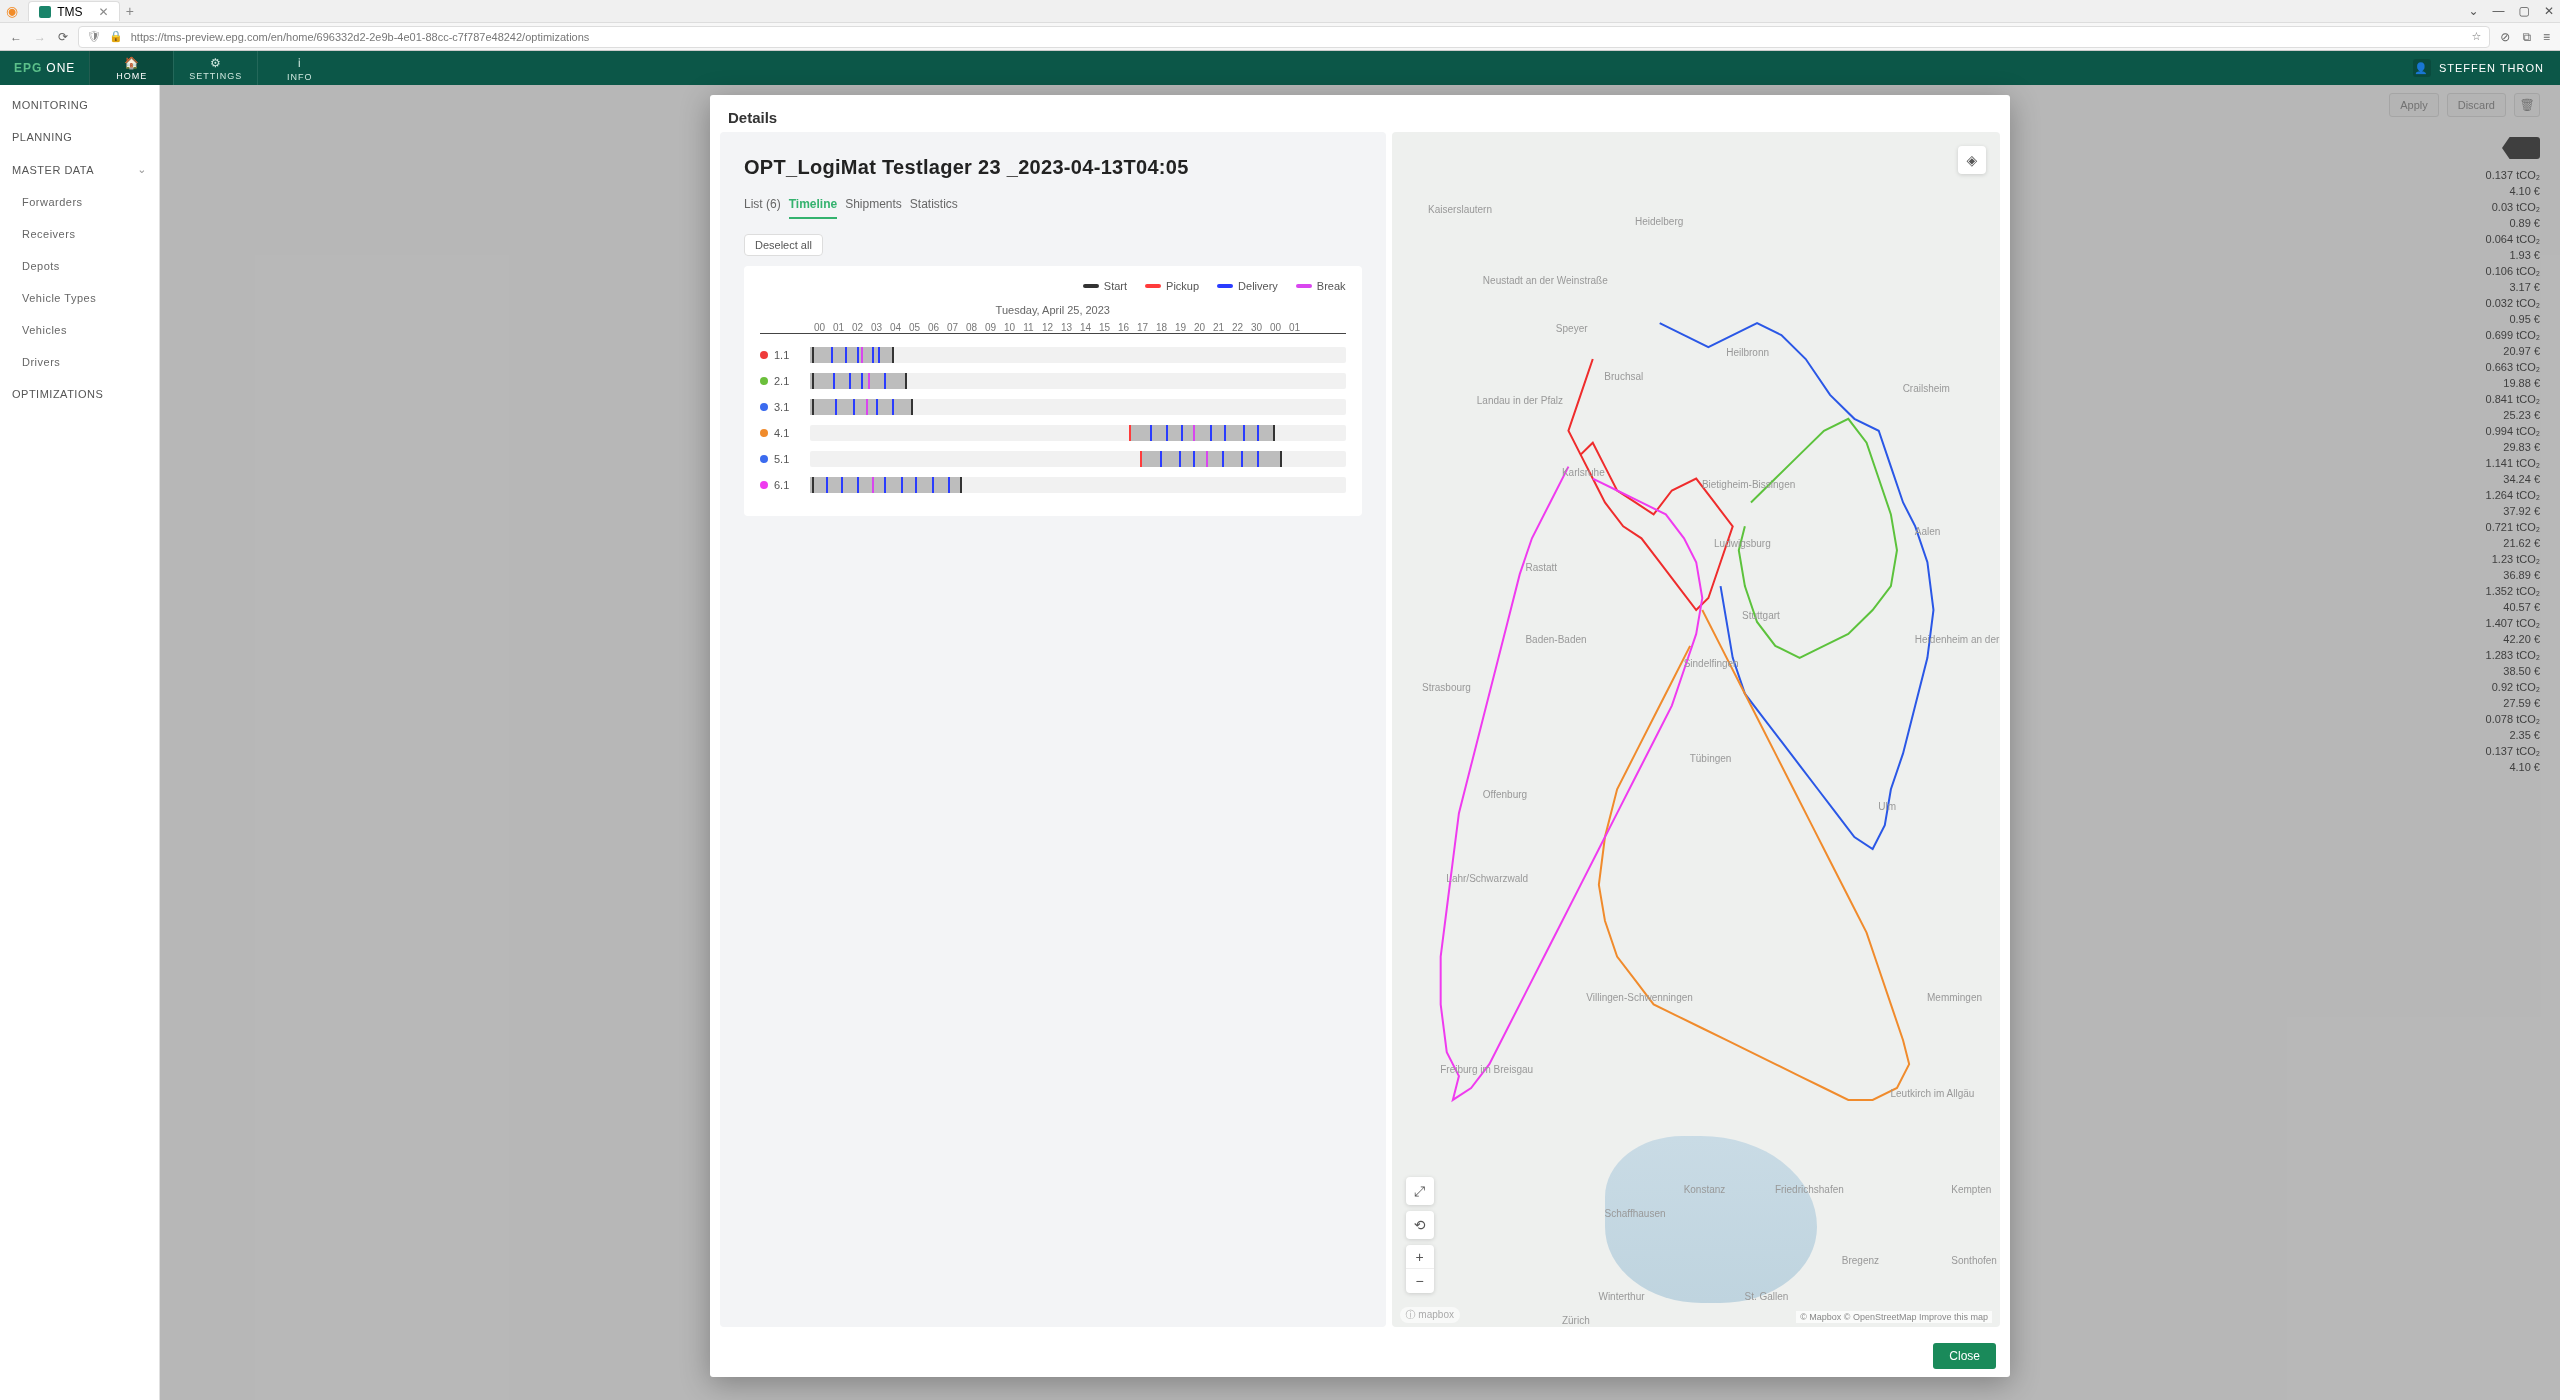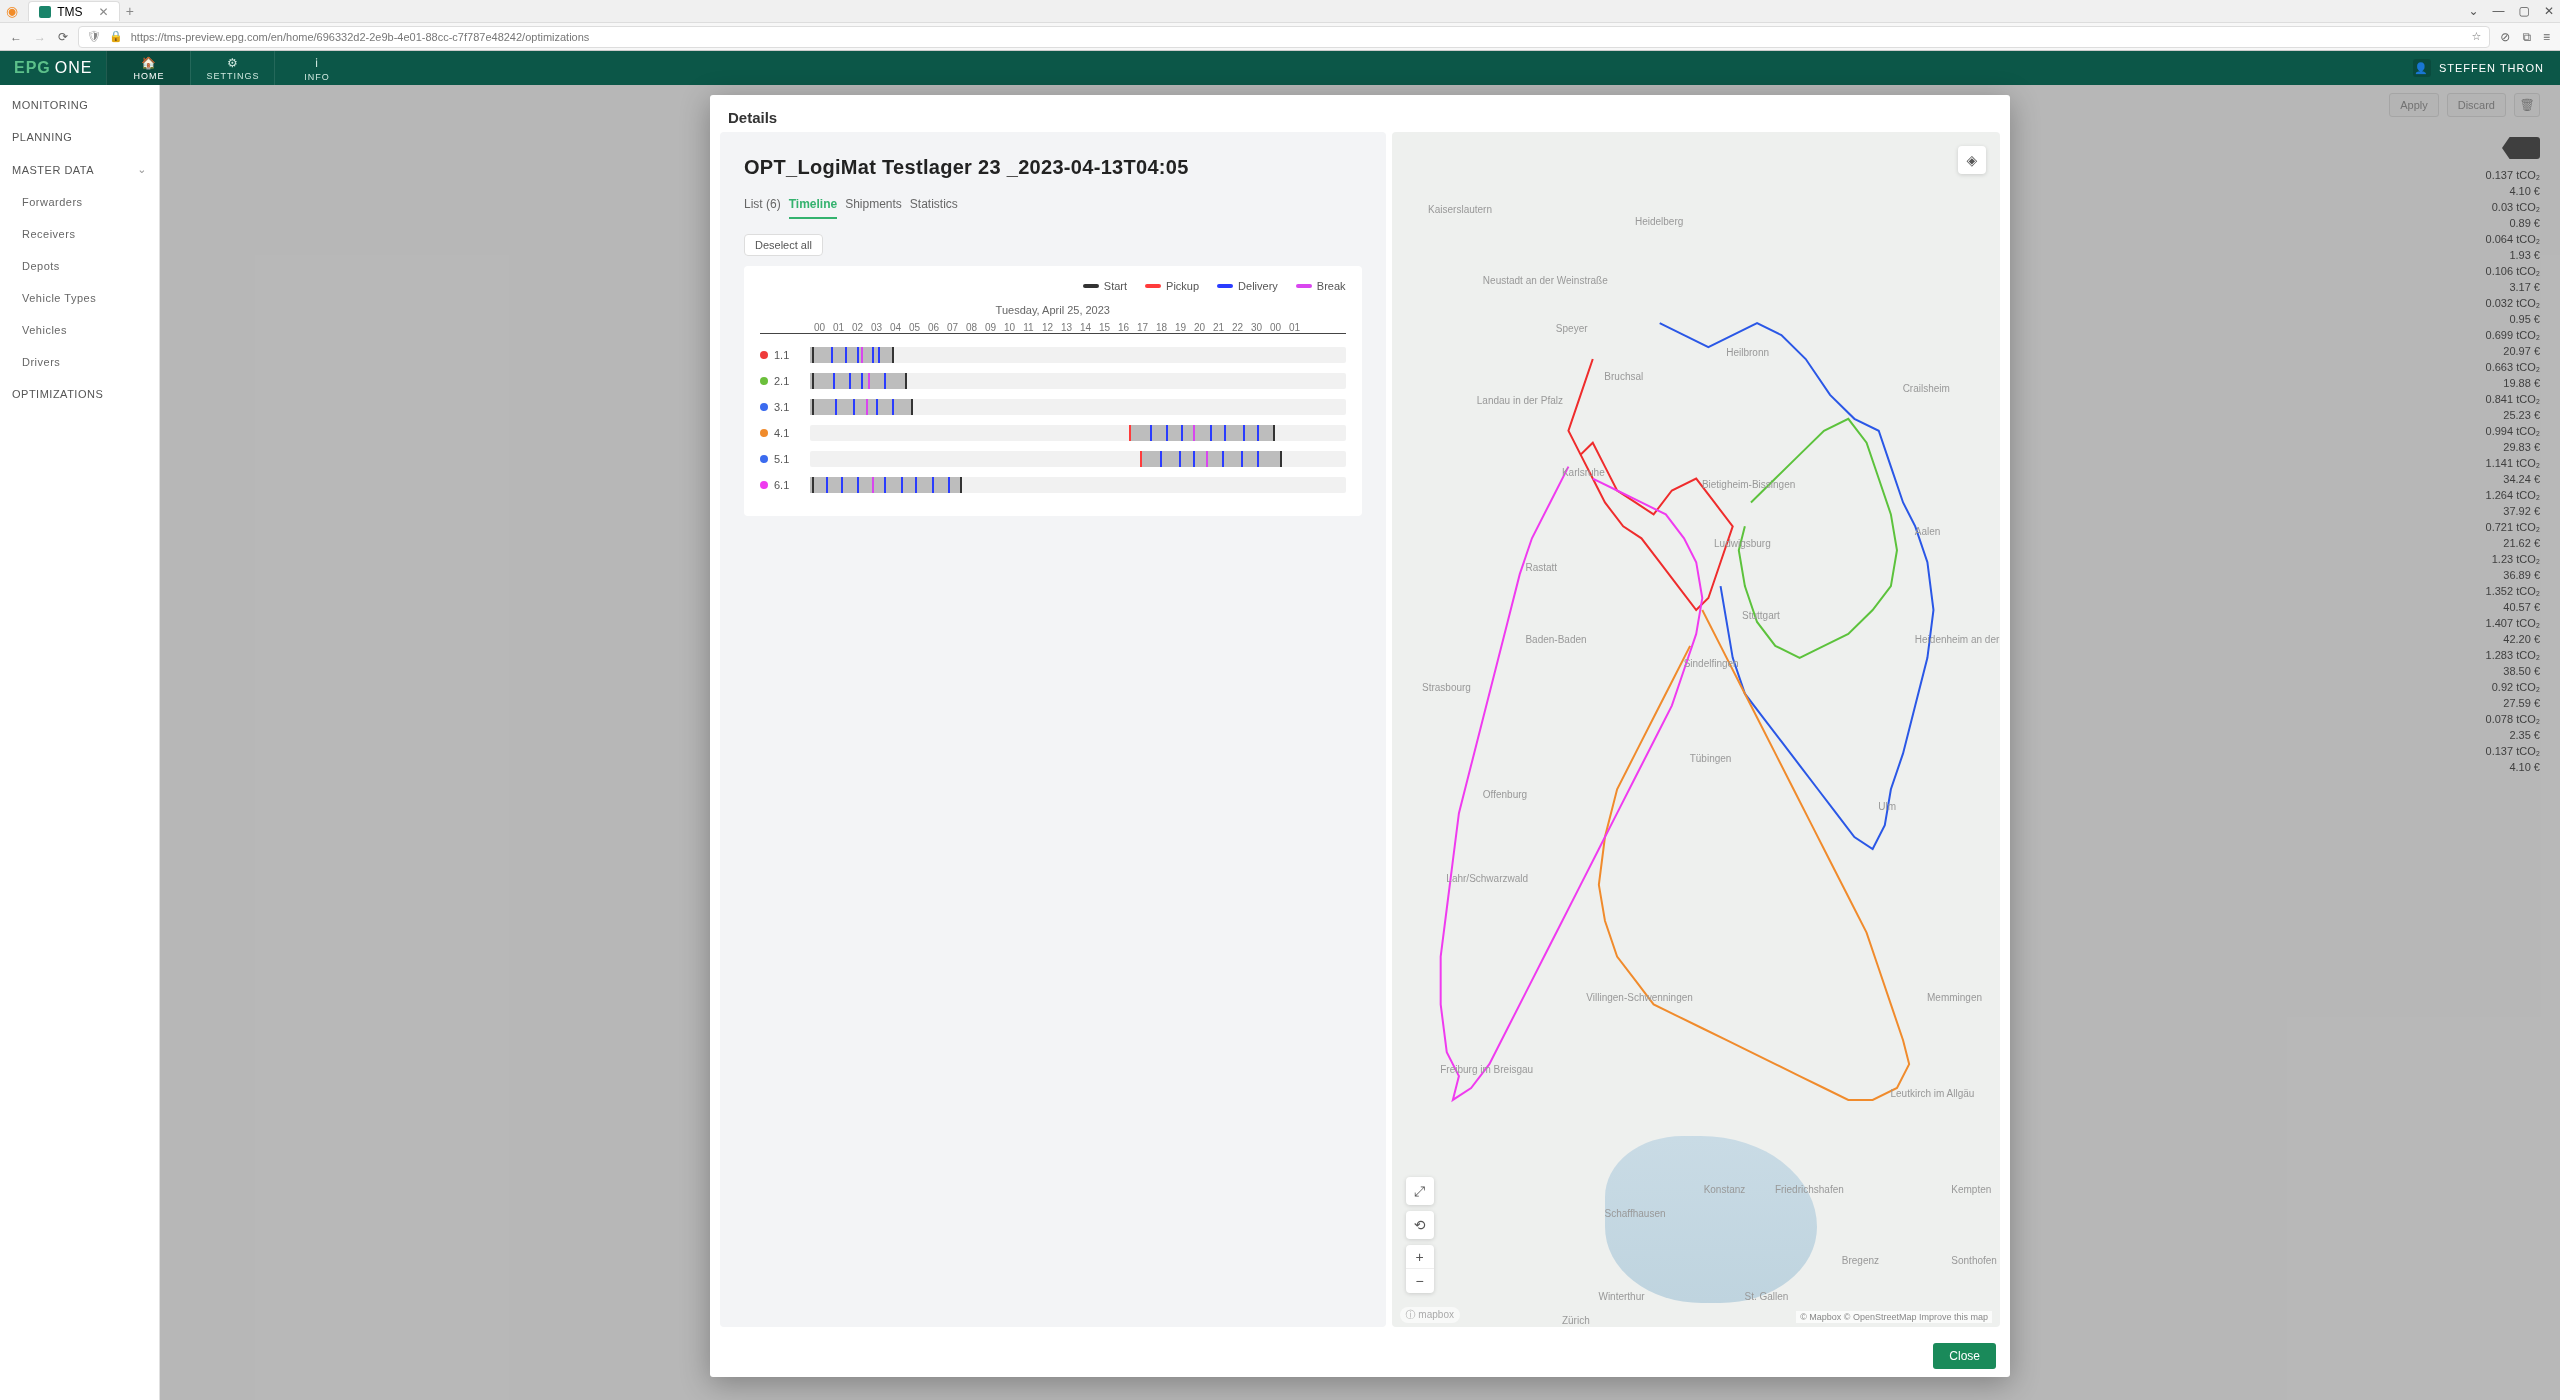--- a/index.html
+++ b/index.html
@@ -11,21 +11,21 @@
   .titlebar .tab .favicon { width:12px; height:12px; background:#1a846a; border-radius:2px;}
   .titlebar .window-controls { margin-left:auto; display:flex; gap:14px; color:#555; }
   .addrbar { display:flex; align-items:center; gap:10px; height:28px; padding:3px 10px; background:#f7f7f7; border-top:1px solid #ddd;}
   .addrbar .navicons { display:flex; gap:12px; color:#666;}
   .urlbox { flex:1; background:#fff; border:1px solid #ddd; border-radius:4px; height:22px; display:flex; align-items:center; padding:0 8px; color:#777; font-size:11px; gap:8px;}
   .urlbox .lock { color:#888;}
   .addrbar .righticons { display:flex; gap:12px; color:#666;}
 
   
   .app-header { background:#0c5748; height:34px; display:flex; align-items:stretch; color:#fff;}
-  .brand { display:flex; align-items:center; padding:0 14px; font-weight:bold; letter-spacing:1px; font-size:16px;}
+  .brand { display:flex; align-items:center; padding:0 14px; font-weight:bold; letter-spacing:1px; font-size:12px;}
   .brand .epg { color:#5cc08a;}
   .brand .one { color:#fff; margin-left:4px; font-weight:normal;}
   .top-tabs { display:flex;}
   .top-tab { width:84px; display:flex; flex-direction:column; align-items:center; justify-content:center; font-size:9px; letter-spacing:1px; color:#cfe8df; border-left:1px solid rgba(255,255,255,0.1);}
   .top-tab.active { background:#0a4a3d; color:#fff;}
   .top-tab .icon { font-size:12px; margin-bottom:1px;}
   .user-area { margin-left:auto; display:flex; align-items:center; gap:8px; padding:0 16px; font-size:11px; letter-spacing:1px;}
   .user-area .avatar { width:18px; height:18px; background:#0a4a3d; border-radius:3px; display:flex; align-items:center; justify-content:center; font-size:11px;}
 
   
@@ -418,21 +418,21 @@
                 <div class="map-label" style="left: 86%; top: 42%;">Heidenheim an der Brenz</div>
                 <div class="map-label" style="left: 5%; top: 46%;">Strasbourg</div>
                 <div class="map-label" style="left: 49%; top: 52%;">Tübingen</div>
                 <div class="map-label" style="left: 15%; top: 55%;">Offenburg</div>
                 <div class="map-label" style="left: 80%; top: 56%;">Ulm</div>
                 <div class="map-label" style="left: 9%; top: 62%;">Lahr/Schwarzwald</div>
                 <div class="map-label" style="left: 32%; top: 72%;">Villingen-Schwenningen</div>
                 <div class="map-label" style="left: 88%; top: 72%;">Memmingen</div>
                 <div class="map-label" style="left: 8%; top: 78%;">Freiburg im Breisgau</div>
                 <div class="map-label" style="left: 82%; top: 80%;">Leutkirch im Allgäu</div>
-                <div class="map-label" style="left: 48%; top: 88%; margin-left: 20px;">Konstanz</div>
+                <div class="map-label" style="left: 48%; top: 88%;">Konstanz</div>
                 <div class="map-label" style="left: 63%; top: 88%;">Friedrichshafen</div>
                 <div class="map-label" style="left: 92%; top: 88%;">Kempten</div>
                 <div class="map-label" style="left: 35%; top: 90%;">Schaffhausen</div>
                 <div class="map-label" style="left: 74%; top: 94%;">Bregenz</div>
                 <div class="map-label" style="left: 92%; top: 94%;">Sonthofen</div>
                 <div class="map-label" style="left: 34%; top: 97%;">Winterthur</div>
                 <div class="map-label" style="left: 58%; top: 97%;">St. Gallen</div>
                 <div class="map-label" style="left: 28%; top: 99%;">Zürich</div>
               </div>
             <div class="map-controls-tr">

